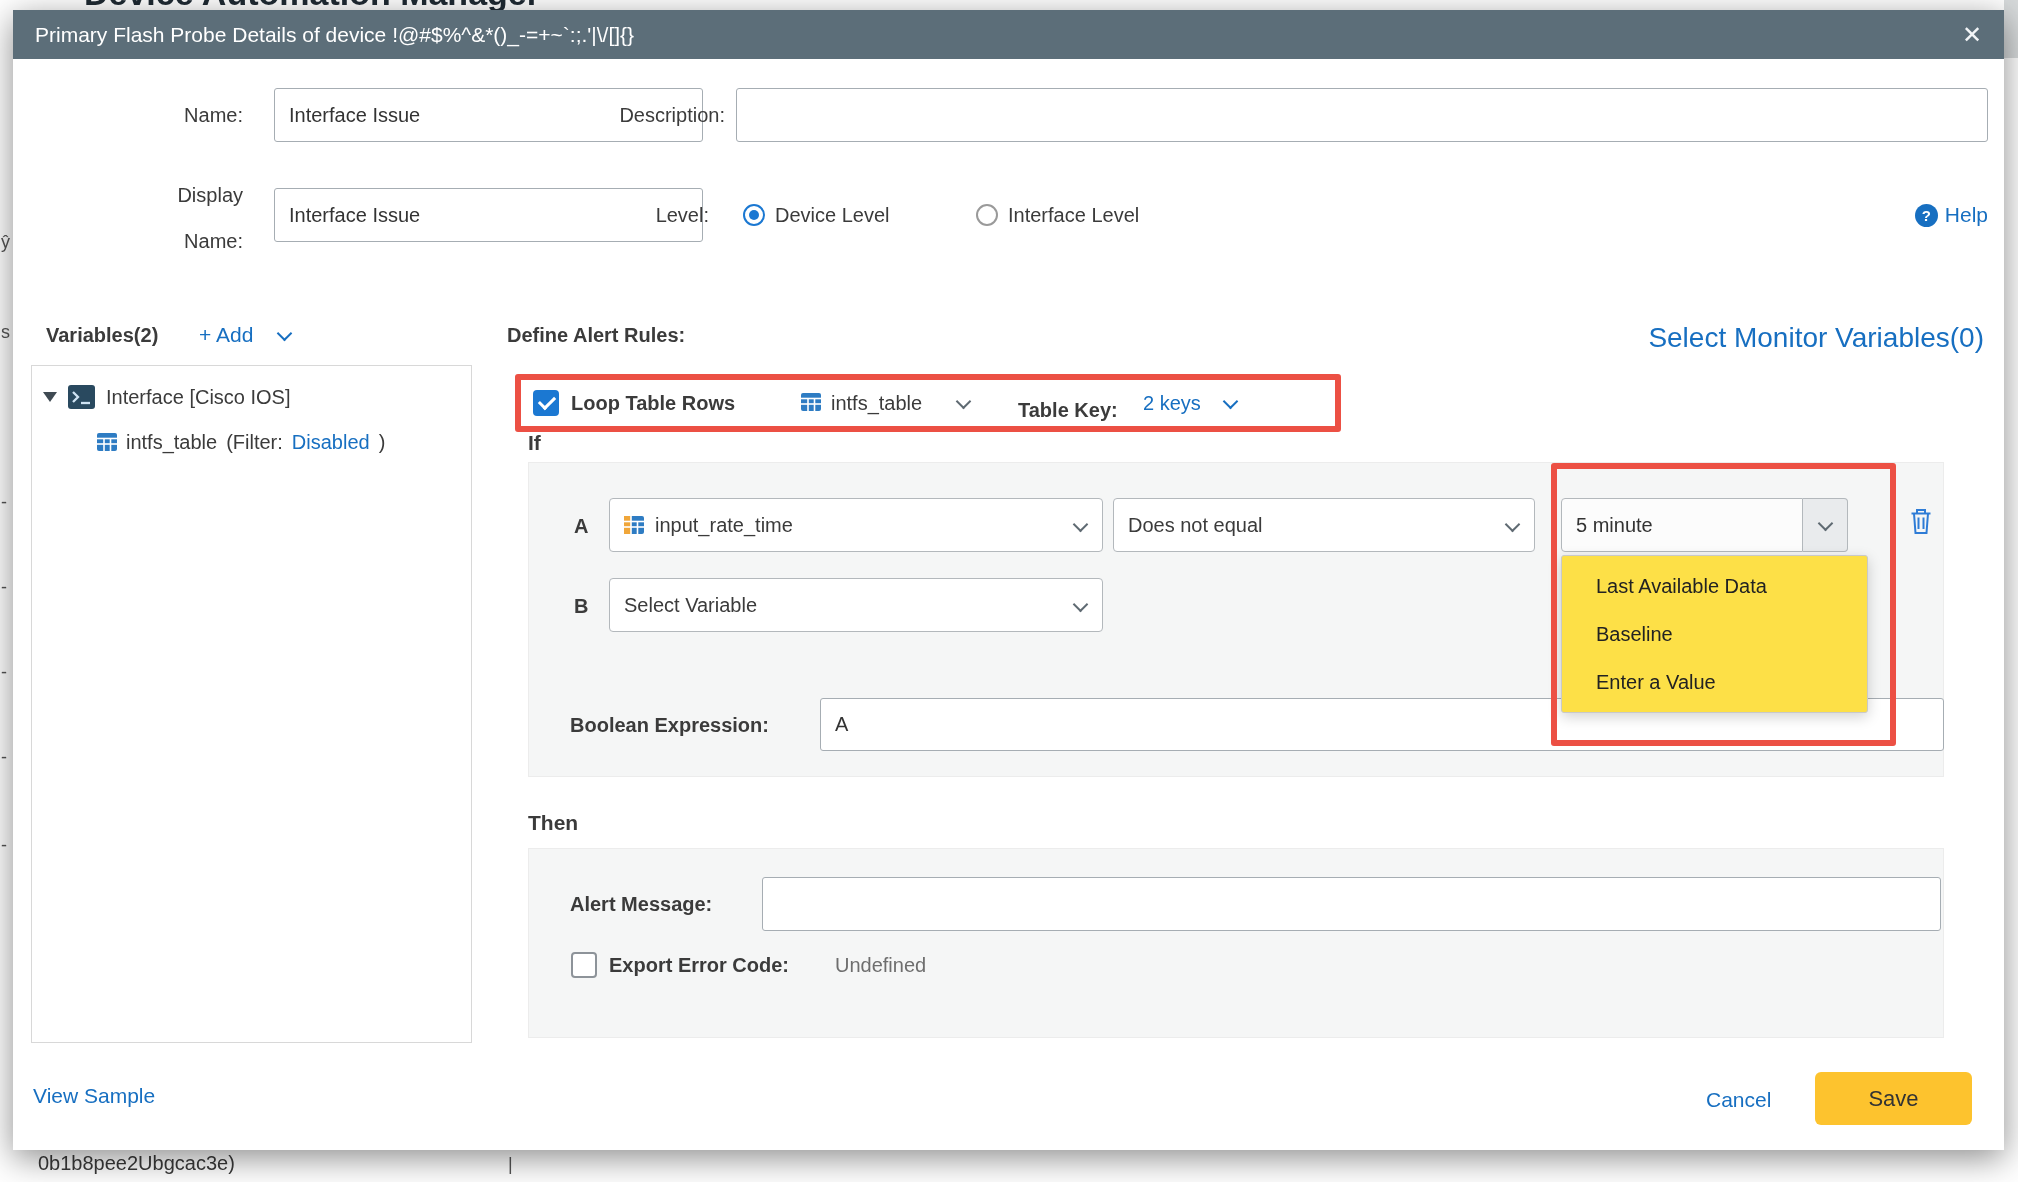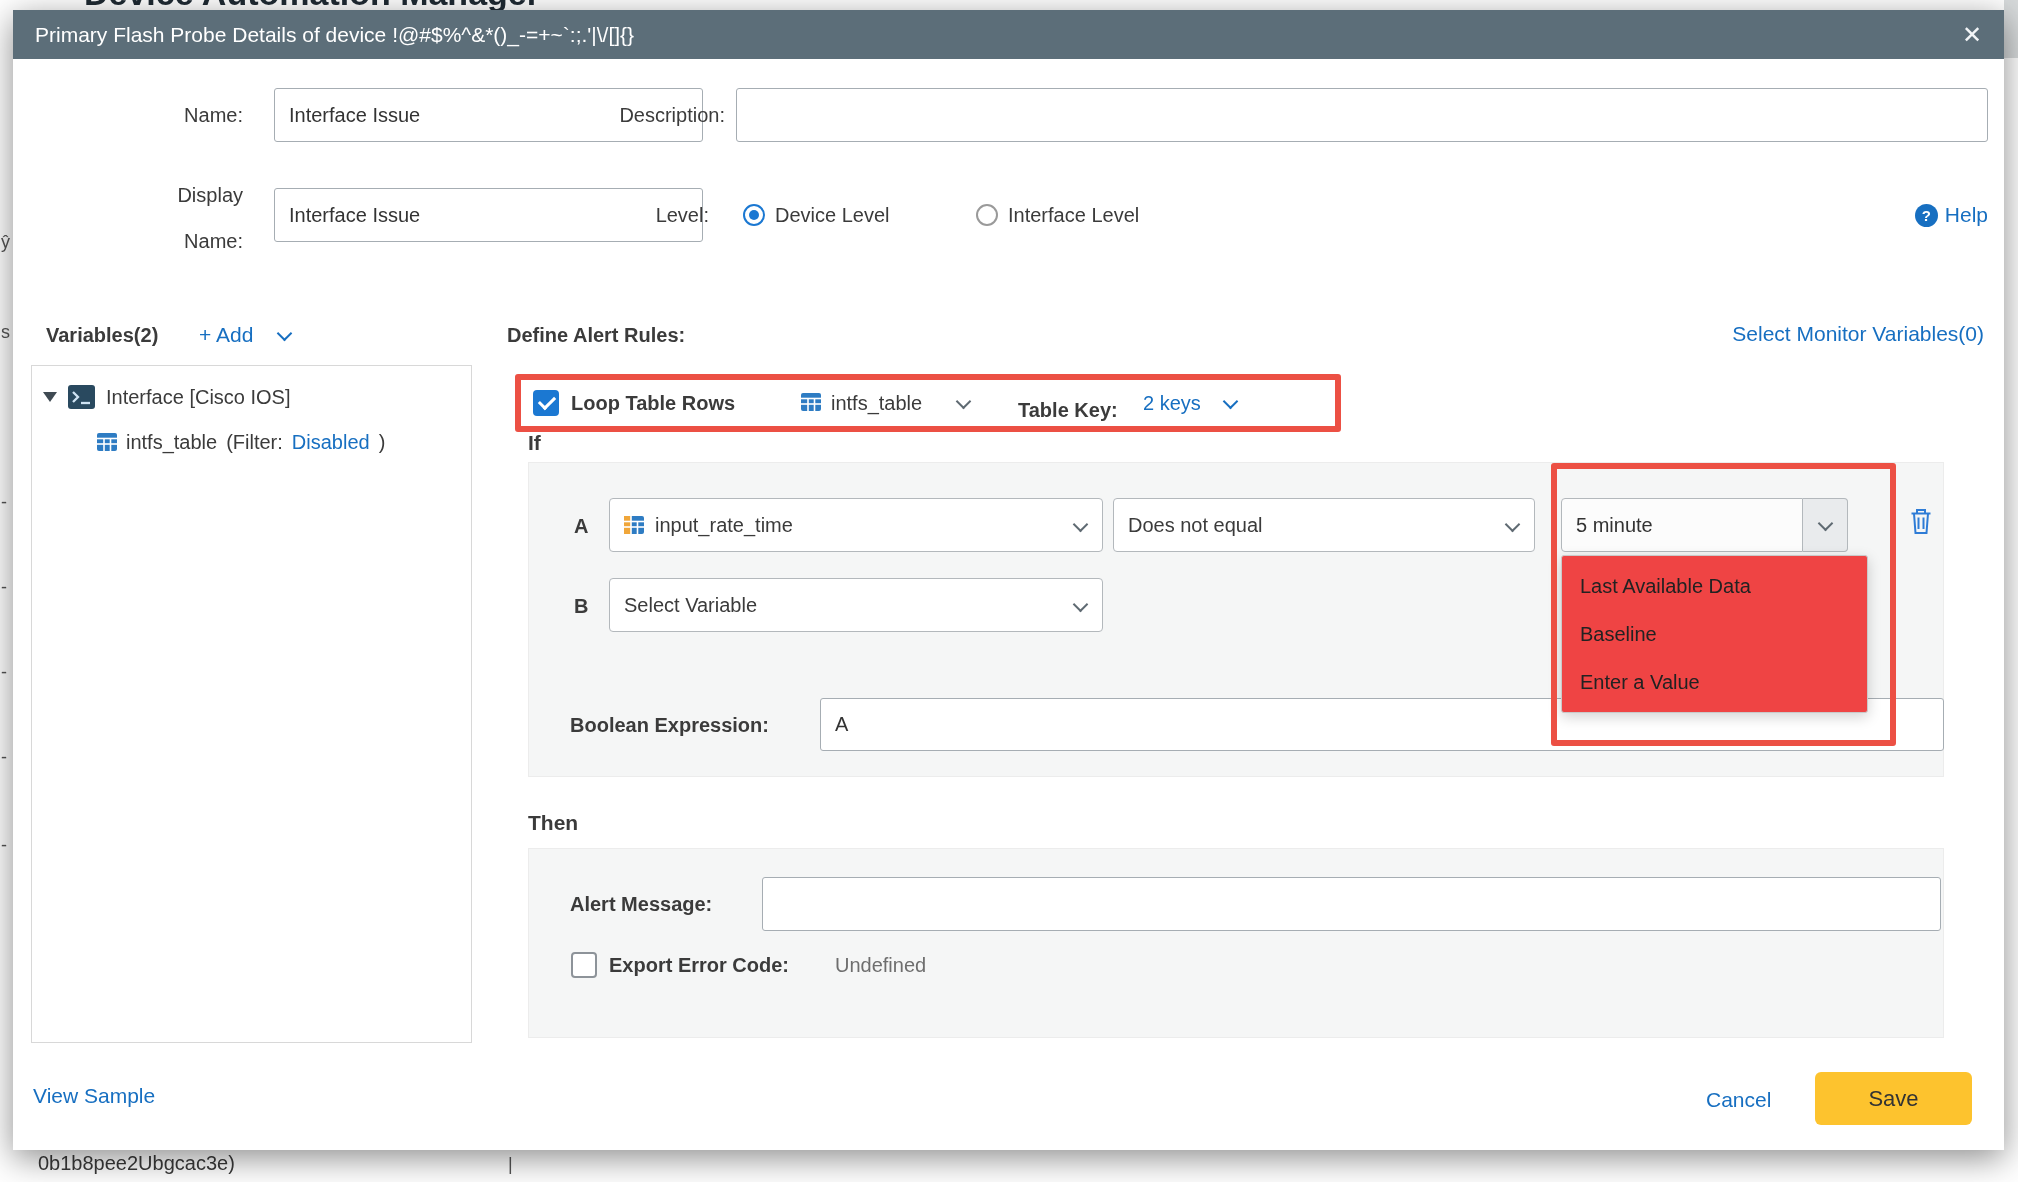--- a/index.html
+++ b/index.html
@@ -51,22 +51,22 @@
   }
   .valbtn {
     position:absolute; width:45px; height:54px; background:#e9ebed; border:1px solid #b3b8bc; border-left:none;
     border-radius:0 4px 4px 0; display:flex; align-items:center; justify-content:center; cursor:pointer;
   }
 
   .panel { position:absolute; background:#f5f6f6; border:1px solid #ececec; }
   .vpanel { position:absolute; background:#fff; border:1px solid #d8d8d8; }
 
   .menu {
-    position:absolute; background:#ef4444; border:1px solid #c9c9c9; border-radius:3px;
-    box-shadow:0 4px 14px rgba(0,0,0,.18); z-index:30; padding:6px 0;
+    position:absolute; background:#fde047; border:1px solid #c9c9c9; border-radius:3px;
+    box-shadow:0 4px 14px rgba(0,0,0,.18); z-index:30; padding:6px 16px;
   }
   .menu-item { height:48px; display:flex; align-items:center; padding:0 18px; font-size:20px; color:#222; cursor:pointer; }
 
   .hl { position:absolute; border:6px solid #ec5044; border-radius:3px; z-index:60; pointer-events:none; }
 
   .cbx { position:absolute; width:26px; height:26px; border-radius:4px; background:#1b78d2; cursor:pointer; }
   .cbx::after {
     content:""; position:absolute; left:6px; top:6px; width:13px; height:7px;
     border-left:3px solid #fff; border-bottom:3px solid #fff; transform:rotate(-45deg);
   }
@@ -171,21 +171,21 @@
         <line x1="13.5" y1="6.5" x2="13.5" y2="19" stroke="#fff" stroke-width="1.6"></line>
       </svg>
     </span>
     <span>intfs_table</span>
     <span class="muted">(Filter:</span>
     <span class="link">Disabled</span>
     <span class="muted">)</span>
   </div>
 
   <div class="lbl" style="left:494px; top:305px; height:40px;">Define Alert Rules:</div>
-  <div class="link" style="position:absolute; right:20px; top:312px; font-size:21px;">Select Monitor Variables(0)</div>
+  <div class="link" style="position:absolute; right:20px; top:312px; font-size:28px;">Select Monitor Variables(0)</div>
 
   <span class="cbx" style="left:520px; top:380px;"></span>
   <div class="row" style="left:558px; top:375px; height:36px; font-weight:600;">Loop Table Rows</div>
   <span style="position:absolute; left:788px; top:382px;">
     <svg width="20" height="20" viewBox="0 0 20 20">
       <rect x="0" y="1" width="20" height="18" rx="2" fill="#2e7cc3"></rect>
       <line x1="0" y1="6.5" x2="20" y2="6.5" stroke="#fff" stroke-width="1.6"></line>
       <line x1="0" y1="12" x2="20" y2="12" stroke="#fff" stroke-width="1.6"></line>
       <line x1="7" y1="6.5" x2="7" y2="19" stroke="#fff" stroke-width="1.6"></line>
       <line x1="13.5" y1="6.5" x2="13.5" y2="19" stroke="#fff" stroke-width="1.6"></line>

